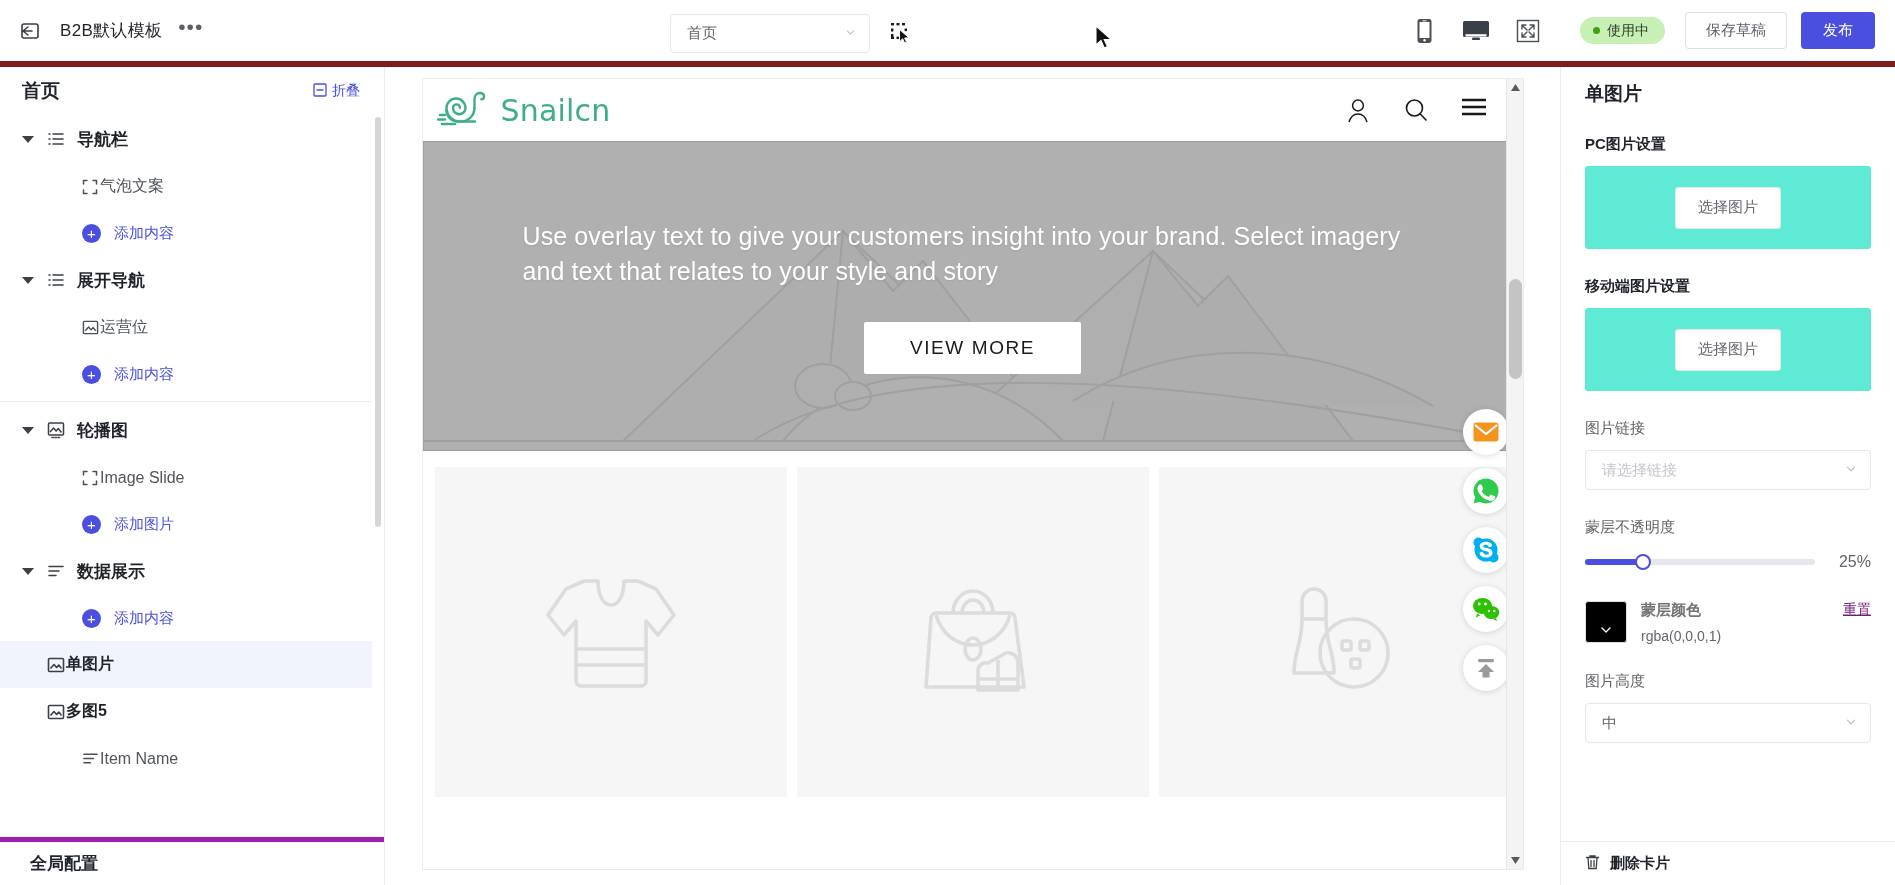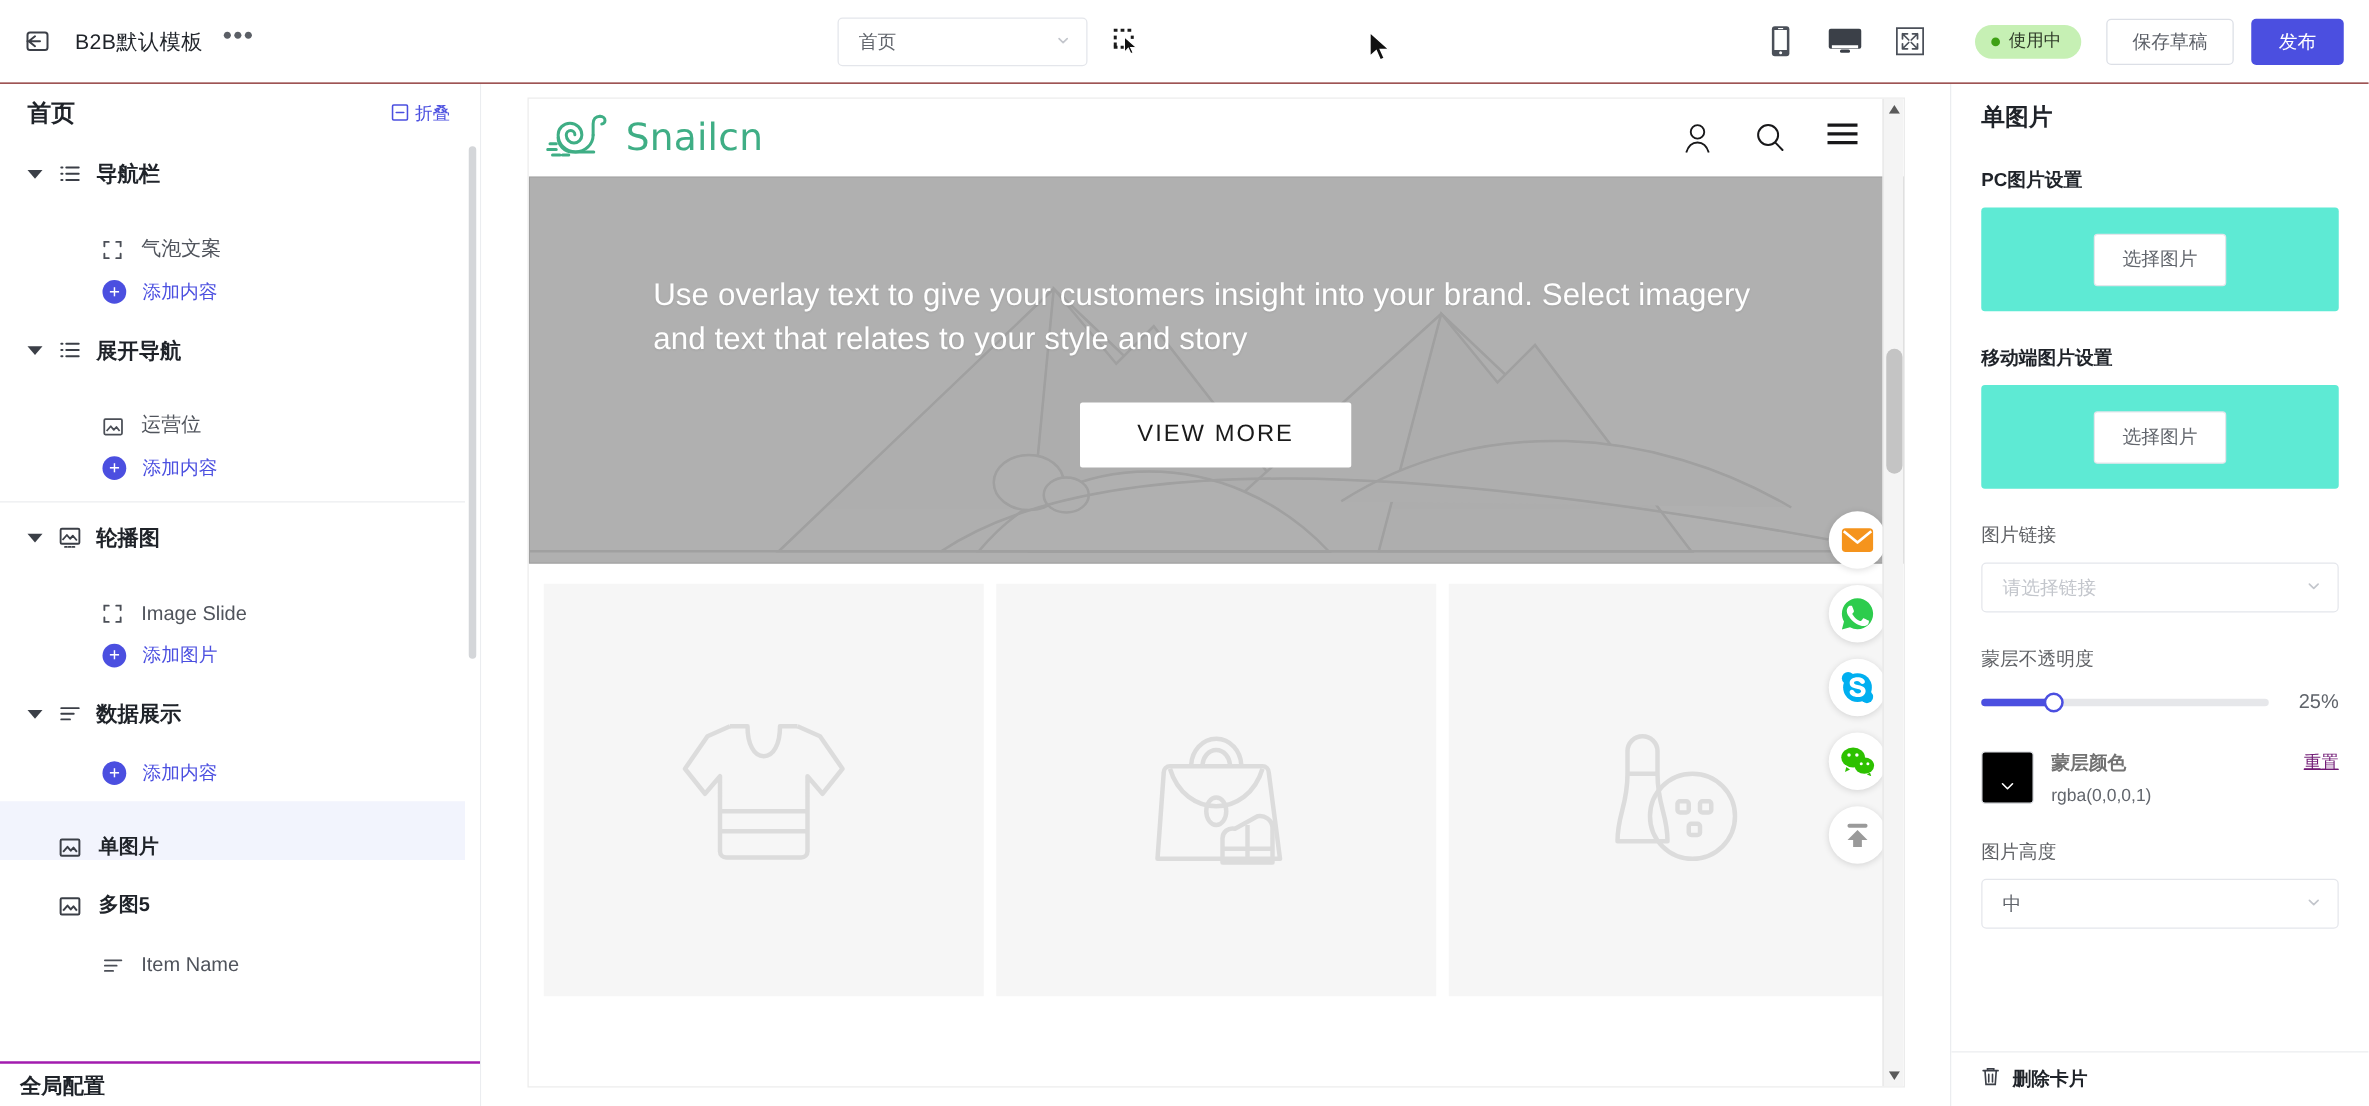--- a/index.html
+++ b/index.html
@@ -10,21 +10,21 @@
     font-family: "Liberation Sans", "DejaVu Sans", sans-serif;
     background: #fff;
     color: #333;
   }
   .app { position: relative; width: 1895px; height: 885px; display: flex; flex-direction: column; }
 
   
   .topbar {
     height: 67px; min-height: 67px;
     background: #ffffff;
-    border-bottom: 1px solid #7f1d1d;
+    border-bottom: 6px solid #7f1d1d;
     display: flex; align-items: center;
     position: relative;
     z-index: 20;
   }
   .tb-left { display: flex; align-items: center; padding-left: 18px; gap: 16px; }
   .back-icon {
     width: 26px; height: 26px;
     display: flex; align-items: center; justify-content: center;
     cursor: pointer;
   }
@@ -106,43 +106,43 @@
   }
   .grp { }
   .grp-head {
     display: flex; align-items: center; gap: 11px;
     padding: 0 0 0 22px; height: 48px; cursor: pointer;
   }
   .caret { width: 0; height: 0; border-left: 6px solid transparent; border-right: 6px solid transparent;
            border-top: 7px solid #3b3f47; margin-right: 1px; }
   .grp-label { font-size: 17px; font-weight: 700; color: #1f2329; }
   .child {
-    display: flex; align-items: flex-end; gap: 13px;
+    display: flex; align-items: center; 
     height: 47px; padding-left: 80px; cursor: pointer;
     font-size: 16px; color: #50545c;
   }
   .child.lvl1 { padding-left: 46px; }
   .child.selected { background: #f2f4fd; }
   .child.selected .child-label { color: #1f2329; font-weight: 700; }
   .child.bold .child-label { font-weight: 700; color: #1f2329; }
   .child-label { font-size: 16px; }
   .add-row {
     display: flex; align-items: center; gap: 13px;
     height: 46px; padding-left: 82px; cursor: pointer;
   }
   .add-circle {
     width: 19px; height: 19px; border-radius: 50%; background: #4b4fe0;
     color: #fff; display: flex; align-items: center; justify-content: center;
     font-size: 15px; line-height: 1; font-weight: 400;
   }
   .add-label { color: #4b4fe0; font-size: 15px; }
   .divider { height: 1px; background: #ebedf0; margin: 4px 0; }
   .sb-foot {
-    height: 36px; border-top: 2px solid #a21caf;
-    display: flex; align-items: center; padding-left: 16px;
+    height: 48px; border-top: 5px solid #a21caf;
+    display: flex; align-items: center; padding-left: 30px;
     font-size: 17px; font-weight: 700; color: #1f2329; cursor: pointer;
   }
   .mini-ico { width: 20px; height: 20px; display: flex; align-items: center; justify-content: center; }
 
   
   .canvas-wrap {
     flex: 1; background: #ffffff; position: relative;
     display: flex; justify-content: center; align-items: flex-start;
     padding-top: 12px;
   }

